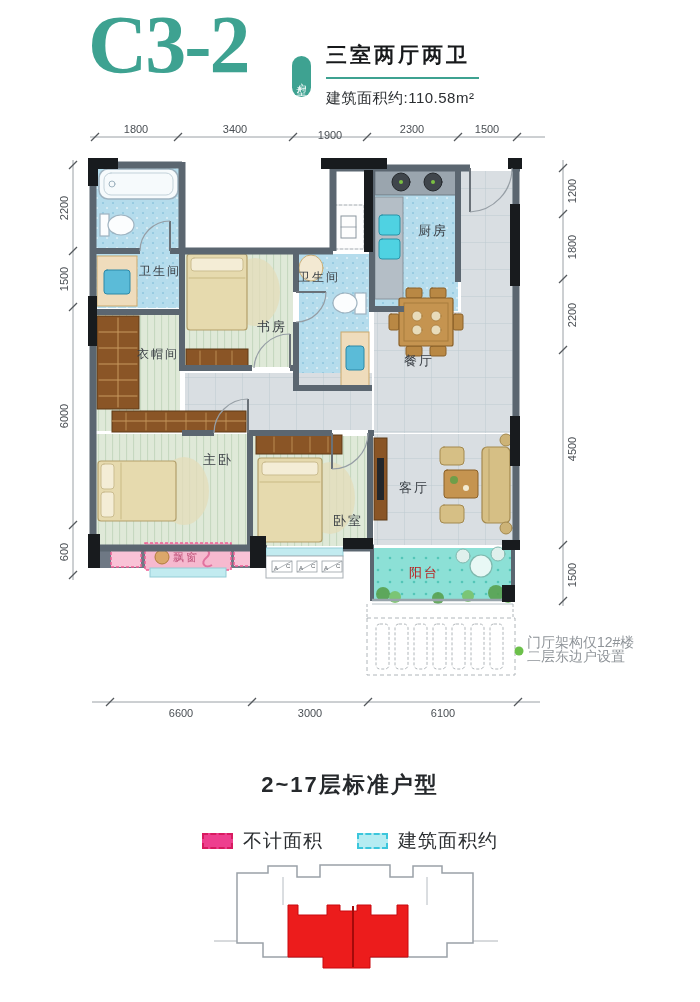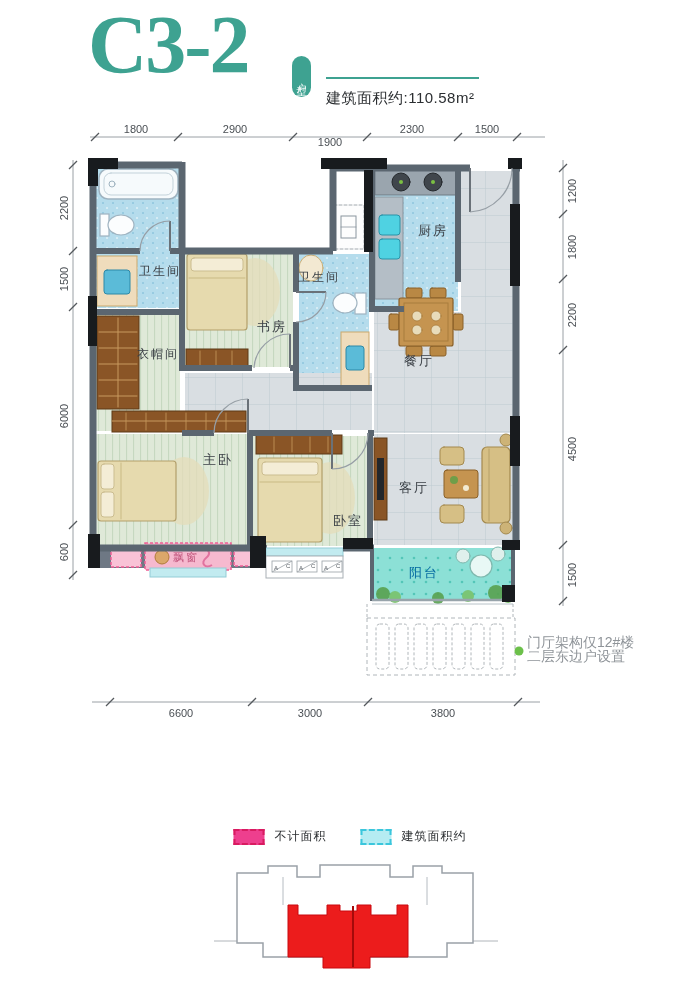--- a/index.html
+++ b/index.html
@@ -14,33 +14,33 @@
               letter-spacing:3px;line-height:19px;padding-top:2px;box-sizing:border-box;}
   .layout-title{left:326px;top:41px;font-size:21px;font-weight:700;color:#17191b;letter-spacing:3px;}
   .title-rule{left:326px;top:77px;width:153px;height:2px;background:#3ea291;}
   .area-text{left:326px;top:89px;font-size:15px;color:#2b2e31;letter-spacing:0.5px;}
   
   .dim{font-size:11px;color:#4a4f54;transform:translate(-50%,-50%);white-space:nowrap;}
   .dim-v{font-size:11px;color:#4a4f54;transform:translate(-50%,-50%) rotate(-90deg);white-space:nowrap;}
   
   .rlabel{font-size:13px;color:#3b4046;letter-spacing:2px;transform:translate(-50%,-50%);white-space:nowrap;}
   .rlabel.small{font-size:12px;}
-  .rlabel.balcony{color:#0369a1;}
+  .rlabel.balcony{color:#b91c1c;}
   .rlabel.bay{font-size:11px;color:#c2577e;letter-spacing:2px;}
   
   .note{left:527px;width:120px;font-size:14px;color:#8f9499;line-height:14px;}
   
   .floor-title{left:350px;top:770px;transform:translateX(-50%);font-size:22px;font-weight:600;
                color:#26292c;letter-spacing:2px;white-space:nowrap;}
   .legend{left:350px;top:828px;transform:translateX(-50%);display:flex;gap:34px;align-items:center;}
   .legend-item{display:flex;align-items:center;gap:10px;}
   .swatch{width:31px;height:16px;box-sizing:border-box;}
   .swatch.pink{border:2px dashed #d81b60;}
   .swatch.cyan{border:2px dashed #3bc6dc;}
-  .legend-label{font-size:12px;color:#2b2e31;letter-spacing:1px;}
+  .legend-label{font-size:19px;color:#2b2e31;letter-spacing:1px;}
   svg text{font-family:"Liberation Sans","DejaVu Sans",sans-serif;}
 </style>
 </head>
 <body>
 
 <div class="page">
 
   <svg class="abs" style="left:0;top:0" width="700" height="1002" viewBox="0 0 700 1002">
     <defs>
       <pattern id="tile" width="27" height="27" patternUnits="userSpaceOnUse">
@@ -383,61 +383,63 @@
       <line x1="427" y1="877" x2="427" y2="905" stroke="#b6bcc2" stroke-width="1"></line>
       <path fill="#ec1c1c" stroke="#c9090e" stroke-width="1" d="M288,905 L298,905 L298,915 L327,915 L327,905 L340,905 L340,911 L357,911 L357,905
                L371,905 L371,915 L397,915 L397,905 L408,905 L408,957 L370,957 L370,968 L323,968
                L323,957 L288,957 Z"></path>
       <line x1="353" y1="906" x2="353" y2="967" stroke="#a50a0a" stroke-width="2"></line>
     </g>
   </svg>
 
   <div class="abs unit-code">C3-2</div>
   <div class="abs unit-badge" style="background-color: rgb(62, 162, 145);">户型</div>
+  <div class="abs layout-title">三室两厅两卫</div>
   <div class="abs title-rule" style="background-color: rgb(62, 162, 145);"></div>
   <div class="abs area-text">建筑面积约:110.58m²</div>
 
   <span class="abs dim" style="left:136px;top:129px">1800</span>
-  <span class="abs dim" style="left:235px;top:129px">2900</span>
-  <span class="abs dim" style="left:330px;top:142px">1900</span>
+  <span class="abs dim" style="left:235px;top:129px">3400</span>
+  <span class="abs dim" style="left:330px;top:135px">1900</span>
   <span class="abs dim" style="left:412px;top:129px">2300</span>
   <span class="abs dim" style="left:487px;top:129px">1500</span>
 
   <span class="abs dim-v" style="left:64px;top:208px">2200</span>
   <span class="abs dim-v" style="left:64px;top:279px">1500</span>
   <span class="abs dim-v" style="left:64px;top:416px">6000</span>
   <span class="abs dim-v" style="left:64px;top:552px">600</span>
 
   <span class="abs dim-v" style="left:572px;top:191px">1200</span>
   <span class="abs dim-v" style="left:572px;top:247px">1800</span>
   <span class="abs dim-v" style="left:572px;top:315px">2200</span>
   <span class="abs dim-v" style="left:572px;top:449px">4500</span>
   <span class="abs dim-v" style="left:572px;top:575px">1500</span>
 
   <span class="abs dim" style="left:181px;top:713px">6600</span>
   <span class="abs dim" style="left:310px;top:713px">3000</span>
-  <span class="abs dim" style="left:443px;top:713px">3800</span>
+  <span class="abs dim" style="left:443px;top:713px">6100</span>
 
   <span class="abs rlabel small" style="left:160px;top:271px">卫生间</span>
   <span class="abs rlabel" style="left:272px;top:327px">书房</span>
   <span class="abs rlabel small" style="left:319px;top:277px">卫生间</span>
   <span class="abs rlabel" style="left:433px;top:231px">厨房</span>
   <span class="abs rlabel" style="left:419px;top:361px">餐厅</span>
   <span class="abs rlabel small" style="left:158px;top:354px">衣帽间</span>
   <span class="abs rlabel" style="left:218px;top:460px">主卧</span>
   <span class="abs rlabel" style="left:348px;top:521px">卧室</span>
   <span class="abs rlabel" style="left:414px;top:488px">客厅</span>
   <span class="abs rlabel balcony" style="left:424px;top:573px">阳台</span>
   <span class="abs rlabel bay" style="left:186px;top:557px">飘窗</span>
 
   <div class="abs note" style="top:635px">
     <div>门厅架构仅12#楼</div>
     <div>二层东边户设置</div>
   </div>
 
+  <div class="abs floor-title">2~17层标准户型</div>
 
   <div class="abs legend">
     <div class="legend-item">
       <span class="swatch pink" style="background-color: rgb(238, 63, 142);"></span>
       <span class="legend-label">不计面积</span>
     </div>
     <div class="legend-item">
       <span class="swatch cyan" style="background-color: rgb(181, 236, 242);"></span>
       <span class="legend-label">建筑面积约</span>
     </div>

